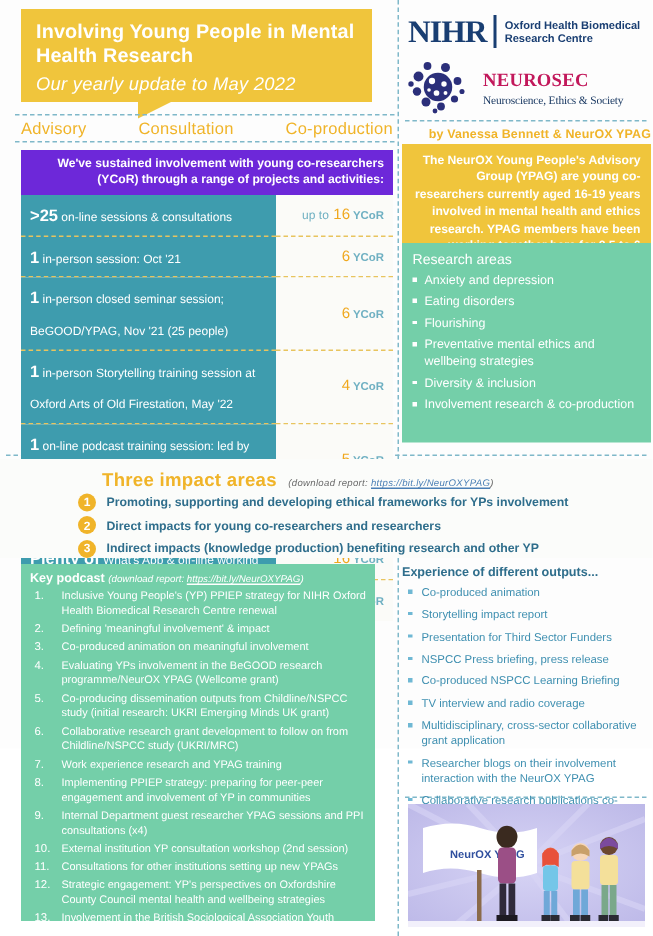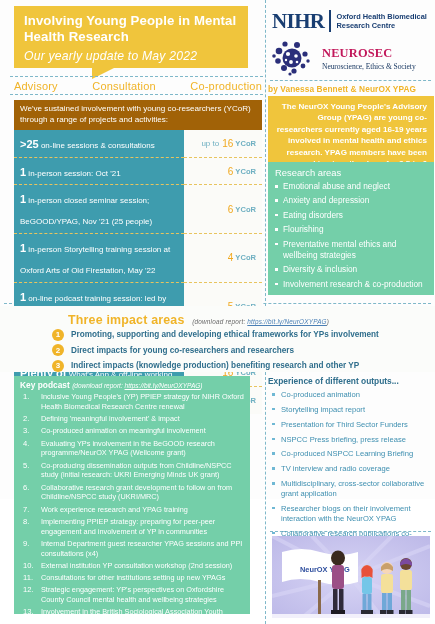--- a/index.html
+++ b/index.html
@@ -73,30 +73,30 @@
   .neurosec .nm{
     font-family:"Liberation Serif", serif;
     font-size:12.4px;font-weight:bold;color:#c2185b;letter-spacing:.2px;
   }
   .neurosec .ns{
     font-family:"Liberation Serif", serif;
     font-size:7.6px;color:#1b3a63;letter-spacing:-.1px;margin-top:1px;
   }
   .byline{
     position:absolute;left:268px;top:84px;width:166px;
-    text-align:left;font-size:8.3px;color:#f0b429;font-weight:bold;
+    text-align:right;font-size:8.3px;color:#f0b429;font-weight:bold;
     letter-spacing:.1px;
   }
 
   
   .tbl{position:absolute;left:14px;top:100px;width:248px;}
   .tbl .thead{
-    background:#a16207;color:#ffffff;
-    font-size:8.1px;font-weight:normal;line-height:1.35;
-    padding:4px 6px;box-sizing:border-box;
+    background:#6d28d9;color:#ffffff;
+    font-size:8.1px;font-weight:bold;line-height:1.35;
+    padding:4px 6px;box-sizing:border-box;text-align:right;
   }
   .row{display:flex;min-height:17px;align-items:stretch;}
   .row .lbl{
     flex:1;background:#3e9cae;color:#ffffff;
     padding:3px 6px;box-sizing:border-box;
     display:flex;align-items:center;
     border-bottom:1px dashed #e8c45e;
   }
   .row:last-child .lbl{border-bottom:none;}
   .row .lbl .inner{line-height:1.3;}
@@ -357,21 +357,20 @@
           </div>
         </div>
       </div>
   </div>
 
   <div class="blurb">The NeurOX Young People's Advisory Group (YPAG) are young co-researchers currently aged 16-19 years involved in mental health and ethics research. YPAG members have been working together here for 2.5 to 6 years.</div>
 
   <div class="research">
     <h4>Research areas</h4>
     <ul id="research-list">
-        <li>Emotional abuse and neglect</li>
         <li>Anxiety and depression</li>
         <li>Eating disorders</li>
         <li>Flourishing</li>
         <li>Preventative mental ethics and wellbeing strategies</li>
         <li>Diversity &amp; inclusion</li>
         <li>Involvement research &amp; co-production</li>
       </ul>
   </div>
 
   <div class="impact">

